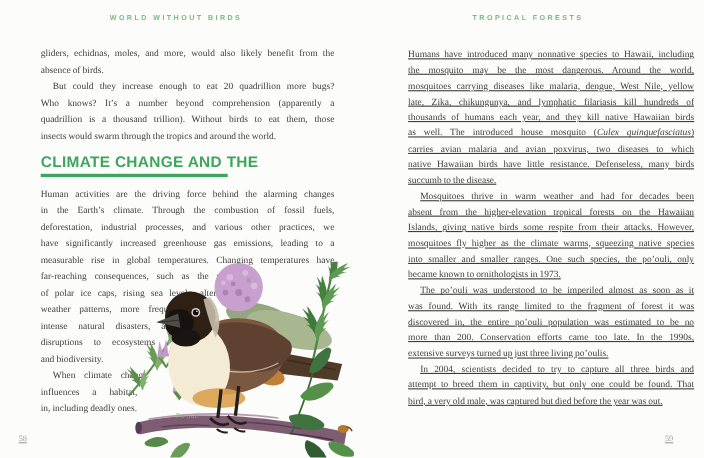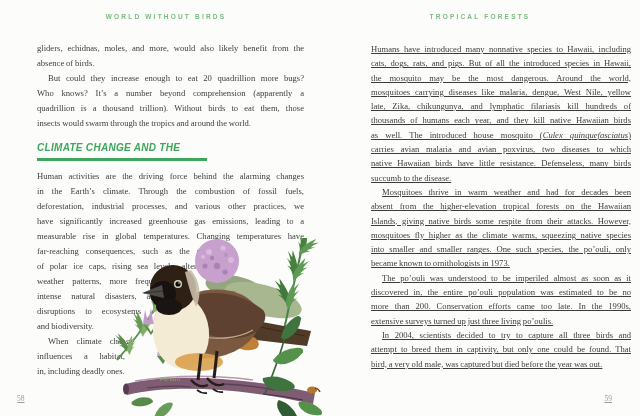--- a/index.html
+++ b/index.html
@@ -2,21 +2,21 @@
 <html style="--heading-green: #3ea55c; --running-green: #79bb80; --caption-green: #8fae5f;"><head>
 <meta charset="utf-8">
 <style>
   html,body{margin:0;padding:0;}
   body{
     width:640px;height:416px;position:relative;overflow:hidden;
     background:#fcfcfa;color:#3d3d3d;
     font-family:"Liberation Serif",serif;
   }
   .page{position:absolute;top:0;width:320px;height:416px;}
-  .page-left{left:0;padding-left:12px;}
+  .page-left{left:0;}
   .page-right{left:320px;}
 
   .running-head{
     position:absolute;top:13px;left:0;right:0;text-align:center;
     font-family:"Liberation Sans",sans-serif;font-weight:bold;
     font-size:6.5px;letter-spacing:2.2px;color:var(--running-green,#79bb80);
   }
 
   .textcol{position:absolute;}
   .page-left  .textcol{left:37px;top:41px;width:267px;}
@@ -39,23 +39,22 @@
   .p-wrap .line:nth-child(10){width:104px;}
   .p-wrap .line:nth-child(11){width:104px;}
   .p-narrow .line:nth-child(1){width:97px;}
   .p-narrow .line:nth-child(2){width:88px;}
   .p-narrow .line:nth-child(3){width:88px;}
   .p-narrow .line:nth-child(4){width:108px;}
 
   .section-heading{
     margin:9px 0 0 0;
     font-family:"Liberation Sans",sans-serif;font-weight:bold;
-    font-size:10px;line-height:15px;letter-spacing:0.3px;
+    font-size:14px;line-height:15px;letter-spacing:0.3px;
     color:var(--heading-green,#3ea55c);
-    font-style:italic;
   }
   .heading-rule{
     width:170px;height:2.5px;background:var(--heading-green,#3ea55c);
     margin:3px 0 8px 0;
   }
 
   .page-num{
     position:absolute;bottom:13px;font-size:7.5px;color:#9b9b9b;text-decoration:underline;
   }
   .page-num.left{left:17px;}
@@ -219,40 +218,40 @@
   <div class="caption">Po’ouli</div>
   <div class="page-num left">58</div>
 </div>
 
 <div class="page page-right">
   <div class="running-head">TROPICAL FORESTS</div>
 
   <div class="textcol">
     <div class="para">
         <div class="line">Humans have introduced many nonnative species to Hawaii, including</div>
-        <div class="line">cats, dogs, rats, and pigs. But of all the introduced species in Hawaii,</div>
         <div class="line">the mosquito may be the most dangerous. Around the world,</div>
         <div class="line">mosquitoes carrying diseases like malaria, dengue, West Nile, yellow</div>
         <div class="line">late, Zika, chikungunya, and lymphatic filariasis kill hundreds of</div>
         <div class="line">thousands of humans each year, and they kill native Hawaiian birds</div>
         <div class="line"><span>as well. The introduced house mosquito (</span><i>Culex quinquefasciatus</i><span>)</span></div>
         <div class="line">carries avian malaria and avian poxvirus, two diseases to which</div>
         <div class="line">native Hawaiian birds have little resistance. Defenseless, many birds</div>
         <div class="line last">succumb to the disease.</div>
       </div>
     <div class="para indent">
         <div class="line">Mosquitoes thrive in warm weather and had for decades been</div>
         <div class="line">absent from the higher-elevation tropical forests on the Hawaiian</div>
         <div class="line">Islands, giving native birds some respite from their attacks. However,</div>
         <div class="line">mosquitoes fly higher as the climate warms, squeezing native species</div>
         <div class="line">into smaller and smaller ranges. One such species, the po’ouli, only</div>
         <div class="line last">became known to ornithologists in 1973.</div>
       </div>
     <div class="para indent">
         <div class="line">The po’ouli was understood to be imperiled almost as soon as it</div>
+        <div class="line">was found. With its range limited to the fragment of forest it was</div>
         <div class="line">discovered in, the entire po’ouli population was estimated to be no</div>
         <div class="line">more than 200. Conservation efforts came too late. In the 1990s,</div>
         <div class="line last">extensive surveys turned up just three living po’oulis.</div>
       </div>
     <div class="para indent">
         <div class="line">In 2004, scientists decided to try to capture all three birds and</div>
         <div class="line">attempt to breed them in captivity, but only one could be found. That</div>
         <div class="line last">bird, a very old male, was captured but died before the year was out.</div>
       </div>
   </div>

